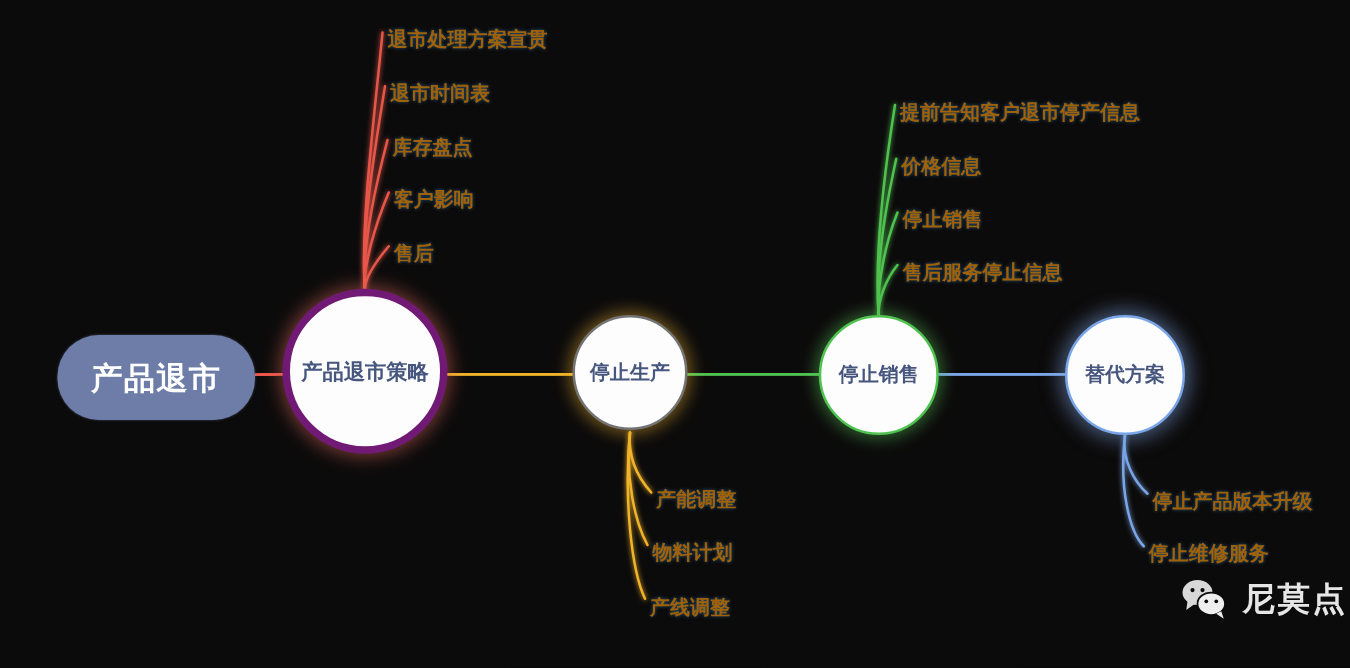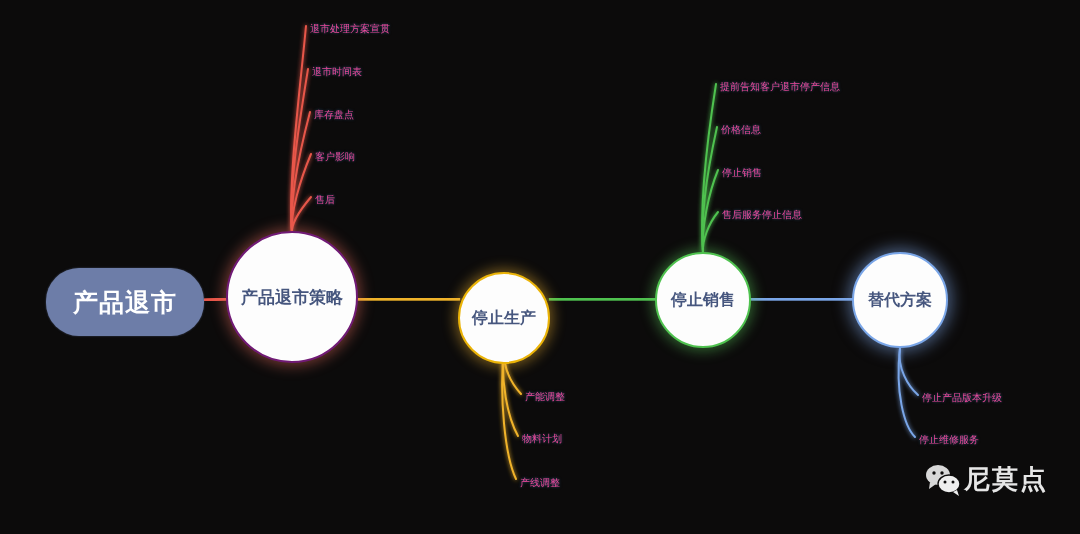--- a/index.html
+++ b/index.html
@@ -58,28 +58,28 @@
     box-sizing: border-box;
   }
   .node span {
     color: #46567e;
     font-weight: bold;
     white-space: nowrap;
   }
   .node.n0 {
     left: 226px; top: 231px;
     width: 132px; height: 132px;
-    border: 2px solid #701a75;
+    border: 6px solid #701a75;
     box-shadow: 0 0 14px 3px rgba(235,110,95,0.45);
   }
   .node.n0 span { font-size: 17px; }
   .node.n1 {
-    left: 458px; top: 272px;
+    left: 458px; top: 252px;
     width: 92px; height: 92px;
-    border: 2px solid #eab308;
+    border: 2px solid #737373;
     box-shadow: 0 0 13px 3px rgba(240,180,50,0.45);
   }
   .node.n1 span { font-size: 16px; }
   .node.n2 {
     left: 655px; top: 252px;
     width: 96px; height: 96px;
     border: 2px solid #4fc24f;
     box-shadow: 0 0 13px 3px rgba(90,200,90,0.45);
   }
   .node.n2 span { font-size: 16px; }
@@ -87,34 +87,35 @@
     left: 852px; top: 252px;
     width: 96px; height: 96px;
     border: 2px solid #7aa6e8;
     box-shadow: 0 0 15px 4px rgba(130,170,235,0.5);
   }
   .node.n3 span { font-size: 16px; }
 
   
   .leaf {
     position: absolute;
-    color: #ec4899;
-    font-size: 10px;
-    font-weight: normal;
+    color: #a16207;
+    font-size: 16px;
+    font-weight: bold;
     white-space: nowrap;
     text-shadow: 0 0 3px rgba(60,150,220,0.55);
   }
 
   
   .watermark {
     position: absolute;
-    left: 924px;
+    left: 944px;
     top: 462px;
     display: flex;
-    align-items: flex-end;
+    align-items: flex-start;
+    gap: 10px;
   }
   .wm-text {
     color: #e6e6e6;
     font-size: 26px;
     font-weight: bold;
     letter-spacing: 2px;
   }
 </style>
 </head>
 <body>

